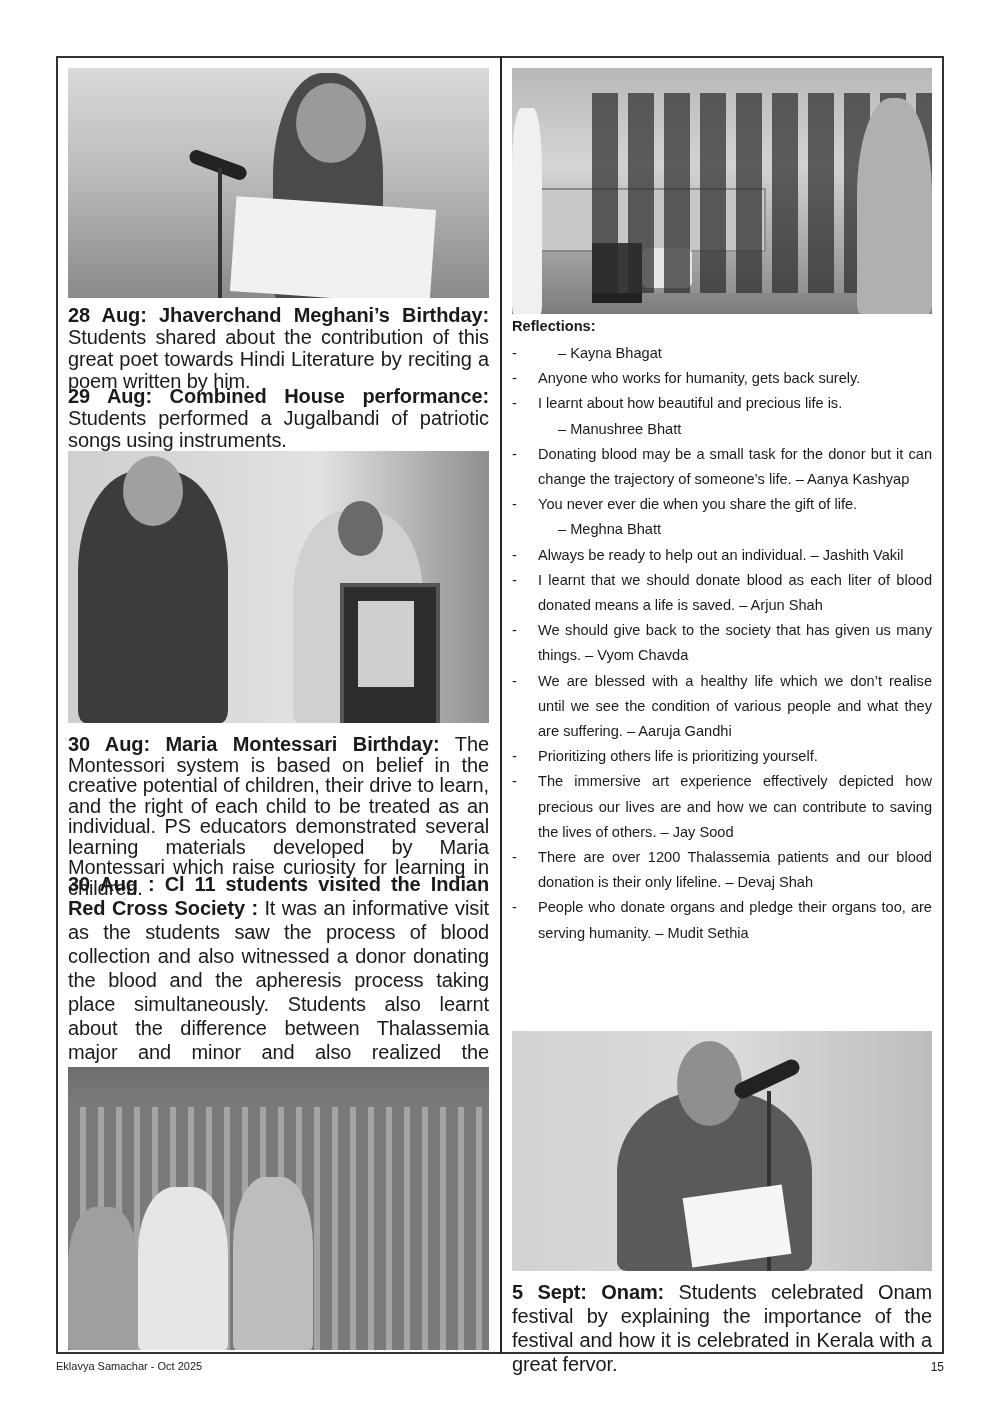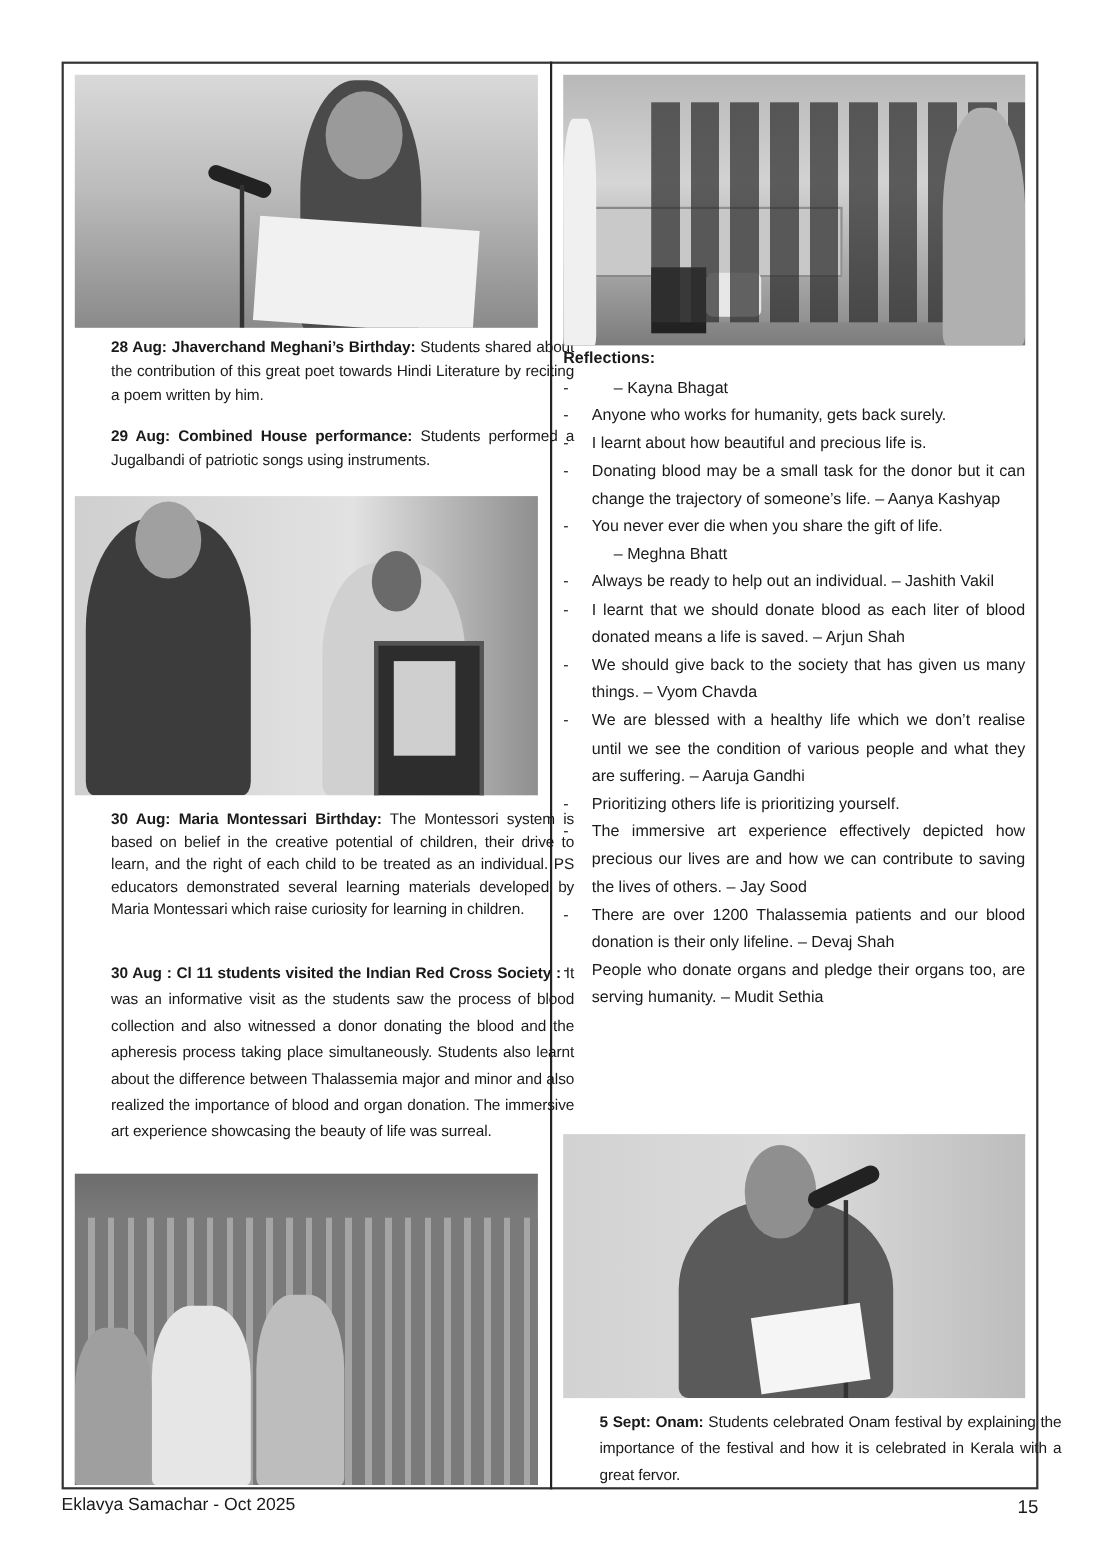--- a/index.html
+++ b/index.html
@@ -13,33 +13,33 @@
   }
 
   .photo {
     position: absolute; overflow: hidden;
     background: linear-gradient(180deg, #d9d9d9 0%, #bcbcbc 45%, #8a8a8a 100%);
   }
   .fig { position: absolute; border-radius: 50% 50% 10% 10%; background: #3a3a3a; }
   .fig-light { background: #6a6a6a; }
   .paper { position: absolute; background: #f1f1f1; }
 
-  .txt { position: absolute; font-size: 14px; line-height: 22px; text-align: justify; letter-spacing: -0.1px; margin-left: 33px; }
+  .txt { position: absolute; font-size: 20px; line-height: 22px; text-align: justify; letter-spacing: -0.1px; }
   .txt b { font-weight: bold; }
   .txt p { margin: 0; }
 
   .refl-head { position: absolute; font-weight: bold; font-size: 14.6px; }
   .refl-list { position: absolute; list-style: none; margin: 0; padding: 0; }
   .refl-list li { position: relative; padding-left: 26px; font-size: 14.6px; line-height: 25.2px; text-align: justify; }
   .refl-list li .dash { position: absolute; left: 0; top: 0; }
   .refl-list li .quote-line { display: block; margin-left: 20px; }
   .refl-list li .author { display: inline; }
 
-  .footer-left { position: absolute; left: 56px; top: 1360px; font-size: 16px; font-family: "Liberation Sans", sans-serif; }
-  .footer-right { position: absolute; right: 56px; top: 1360px; font-size: 17px; }
+  .footer-left { position: absolute; left: 56px; top: 1360px; font-size: 11px; font-family: "Liberation Sans", sans-serif; }
+  .footer-right { position: absolute; right: 56px; top: 1360px; font-size: 12px; }
 </style>
 </head>
 <body>
 
 <div class="page-frame"></div>
 <div class="col-divider"></div>
 
 <div class="photo" style="left:68px; top:68px; width:421px; height:230px;">
   <div class="fig" style="left:205px; top:5px; width:110px; height:230px; border-radius:45% 45% 8% 8%; background:#4a4a4a;"></div>
   <div class="fig" style="left:228px; top:15px; width:70px; height:80px; border-radius:50%; background:#9a9a9a;"></div>
@@ -88,21 +88,21 @@
   <div class="fig" style="left:0; top:40px; width:30px; height:206px; background:#f0f0f0; border-radius:30% 30% 5% 5%;"></div>
   <div style="position:absolute; left:80px; top:25px; width:340px; height:200px; background:repeating-linear-gradient(90deg,rgba(50,50,50,0.75) 0 26px,rgba(190,190,190,0.15) 26px 36px);"></div>
   <div class="fig" style="left:345px; top:30px; width:75px; height:216px; background:#b0b0b0; border-radius:45% 45% 5% 5%;"></div>
 </div>
 
 <div class="refl-head" style="left:512px; top:318px;">Reflections:</div>
 
 <ul class="refl-list" style="left:512px; top:341px; width:420px;">
   <li><span class="dash">-</span><span class="quote-line">– Kayna Bhagat</span></li>
   <li><span class="dash">-</span><span>Anyone who works for humanity, gets back surely.</span></li>
-  <li><span class="dash">-</span><span>I learnt about how beautiful and precious life is.</span></li>
+  <li><span class="dash">-</span><span>I learnt about how beautiful and precious life is.</span><span class="quote-line">– Manushree Bhatt</span></li>
   <li><span class="dash">-</span><span>Donating blood may be a small task for the donor but it can change the trajectory of someone’s life.</span> <span class="author">– Aanya Kashyap</span></li>
   <li><span class="dash">-</span><span>You never ever die when you share the gift of life.</span><span class="quote-line">– Meghna Bhatt</span></li>
   <li><span class="dash">-</span><span>Always be ready to help out an individual.</span> <span class="author">– Jashith Vakil</span></li>
   <li><span class="dash">-</span><span>I learnt that we should donate blood as each liter of blood donated means a life is saved.</span> <span class="author">– Arjun Shah</span></li>
   <li><span class="dash">-</span><span>We should give back to the society that has given us many things.</span> <span class="author">– Vyom Chavda</span></li>
   <li><span class="dash">-</span><span>We are blessed with a healthy life which we don’t realise until we see the condition of various people and what they are suffering.</span> <span class="author">– Aaruja Gandhi</span></li>
   <li><span class="dash">-</span><span>Prioritizing others life is prioritizing yourself.</span></li>
   <li><span class="dash">-</span><span>The immersive art experience effectively depicted how precious our lives are and how we can contribute to saving the lives of others.</span> <span class="author">– Jay Sood</span></li>
   <li><span class="dash">-</span><span>There are over 1200 Thalassemia patients and our blood donation is their only lifeline.</span> <span class="author">– Devaj Shah</span></li>
   <li><span class="dash">-</span><span>People who donate organs and pledge their organs too, are serving humanity.</span> <span class="author">– Mudit Sethia</span></li>

